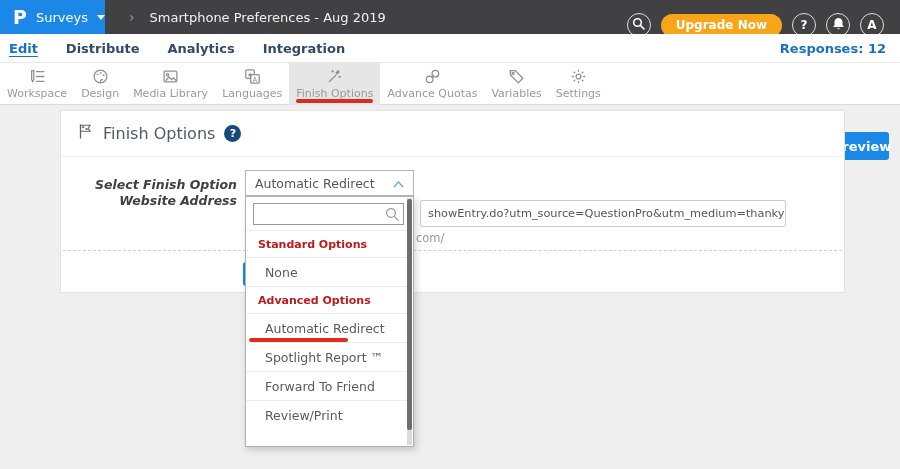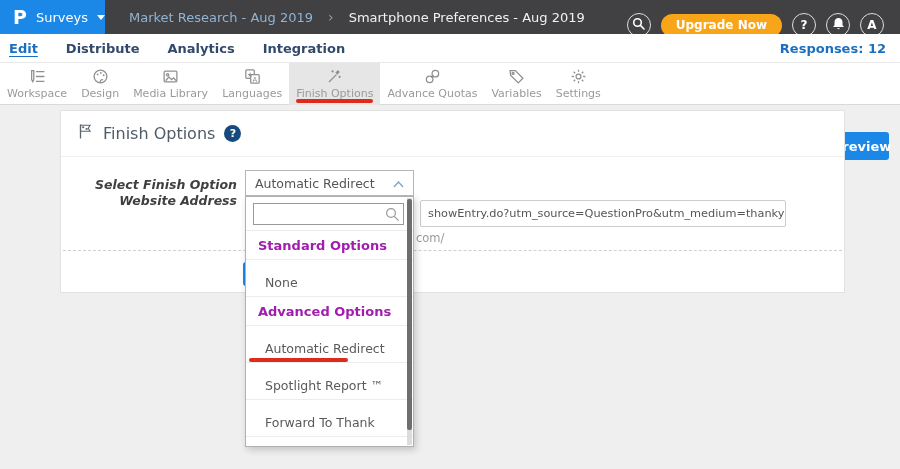--- a/index.html
+++ b/index.html
@@ -54,39 +54,38 @@
   .save-btn { position:absolute; left:243px; top:262px; width:72px; height:24px; background:#1b87e6; border-radius:3px; color:#fff; font-size:12px; display:flex; align-items:center; justify-content:center; z-index:1; cursor:pointer; }
 
   
   .dd-trigger { position:absolute; left:245px; top:170px; width:169px; height:26px; border:1px solid #b5b5b5; background:#fff; display:flex; align-items:center; justify-content:space-between; padding:0 9px; font-size:12.5px; color:#555; cursor:pointer; z-index:11; }
   .dd-panel { position:absolute; left:245px; top:196px; width:169px; height:251px; background:#fff; border:1px solid #b0b0b0; box-shadow:2px 3px 7px rgba(0,0,0,0.18); z-index:10; overflow:hidden; }
   .dd-search-wrap { margin:6px 9px 5px 7px; position:relative; }
   .dd-search { width:100%; height:22px; border:1px solid #999; padding:0 22px 0 6px; font-size:12px; outline:none; font-family:inherit; }
   .dd-mag { position:absolute; right:4px; top:4px; pointer-events:none; }
   #dropdown-list { list-style:none; }
   #dropdown-list li { border-top:1px solid #ececec; position:relative; }
-  li.dd-header { font-weight:bold; color:#a21caf; font-size:13px; padding:7px 12px 6px; cursor:default; }
-  li.dd-option { color:#5a5a5a; font-size:12.5px; padding:15px 12px 6px 19px; cursor:pointer; }
+  li.dd-header { font-weight:bold; color:#b91c1c; font-size:11px; padding:7px 12px 6px; cursor:default; }
+  li.dd-option { color:#5a5a5a; font-size:12.5px; padding:7px 12px 6px 19px; cursor:pointer; }
   .option-underline { position:absolute; left:3px; bottom:0; width:99px; height:4px; background:#dd2b1c; border-radius:2px; }
   .dd-scrollbar { position:absolute; top:1px; right:1px; width:5px; bottom:1px; background:#dcdcdc; }
   .dd-thumb { position:absolute; top:1px; left:0; width:5px; height:231px; background:#6e6e6e; border-radius:2px; cursor:pointer; }
 </style>
 </head>
 <body>
 
 <div class="screen">
 
   <div class="topbar">
     <div class="logo-block">
       <span class="logo-letter">P</span>
       <span class="product-label">Surveys</span>
       <span class="caret-down"></span>
     </div>
     <div class="breadcrumb">
-      <span class="bc-parent">Market Research - Aug 2019</span>
       <span class="bc-sep">›</span>
       <span class="bc-current">Smartphone Preferences - Aug 2019</span>
     </div>
     <div class="topbar-right">
       <div class="circle-btn">
         <span><svg width="13" height="13" viewBox="0 0 13 13">
               <circle cx="5.5" cy="5.5" r="3.8" stroke="#fff" fill="none" stroke-width="1.6"></circle>
               <path d="M8.4 8.4L12 12" stroke="#fff" stroke-width="1.6" stroke-linecap="round"></path>
             </svg></span>
       </div>
@@ -247,21 +246,21 @@
             <circle cx="6" cy="6" r="4.4" stroke="#999" fill="none" stroke-width="1.2"></circle>
             <path d="M9.3 9.3L13.6 13.6" stroke="#999" stroke-width="1.2"></path>
           </svg></span>
     </div>
     <ul id="dropdown-list">
         <li class="dd-header">Standard Options</li>
         <li class="dd-option">None</li>
         <li class="dd-header">Advanced Options</li>
         <li class="dd-option">Automatic Redirect<div class="option-underline"></div></li>
         <li class="dd-option">Spotlight Report ™</li>
-        <li class="dd-option">Forward To Thank</li>
+        <li class="dd-option">Forward To Friend</li>
         <li class="dd-option">Review/Print</li>
       </ul>
     <div class="dd-scrollbar">
       <div class="dd-thumb"></div>
     </div>
   </div>
 
 </div>
 
 </body></html>

